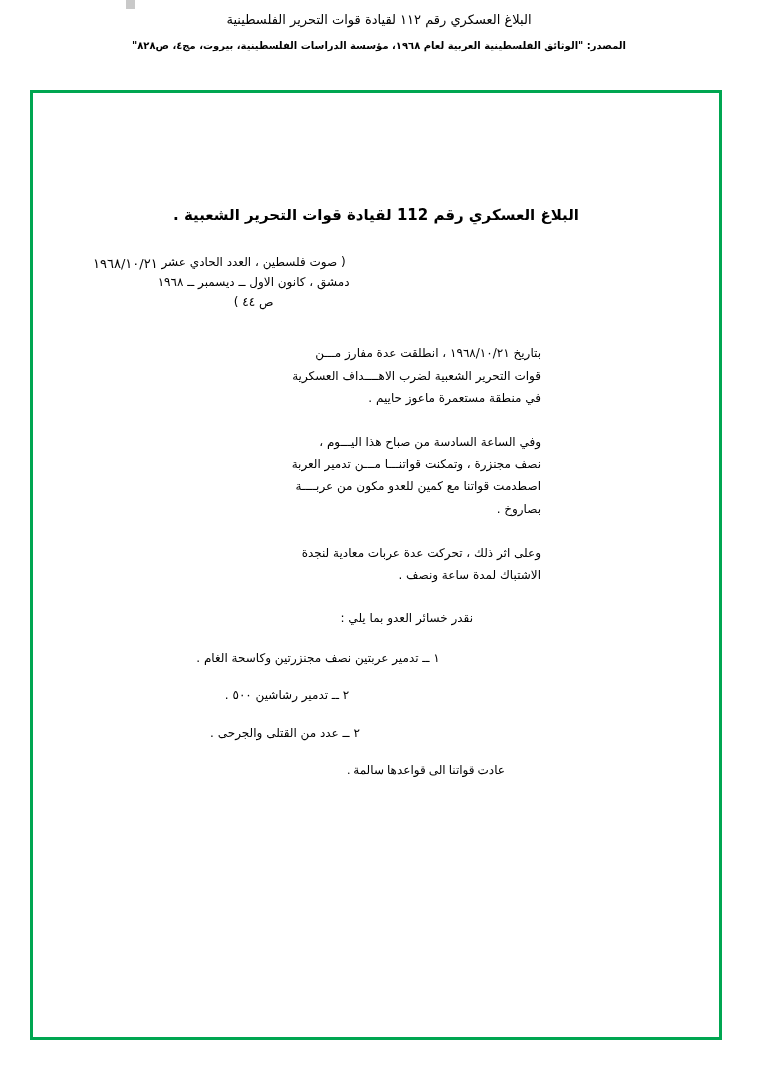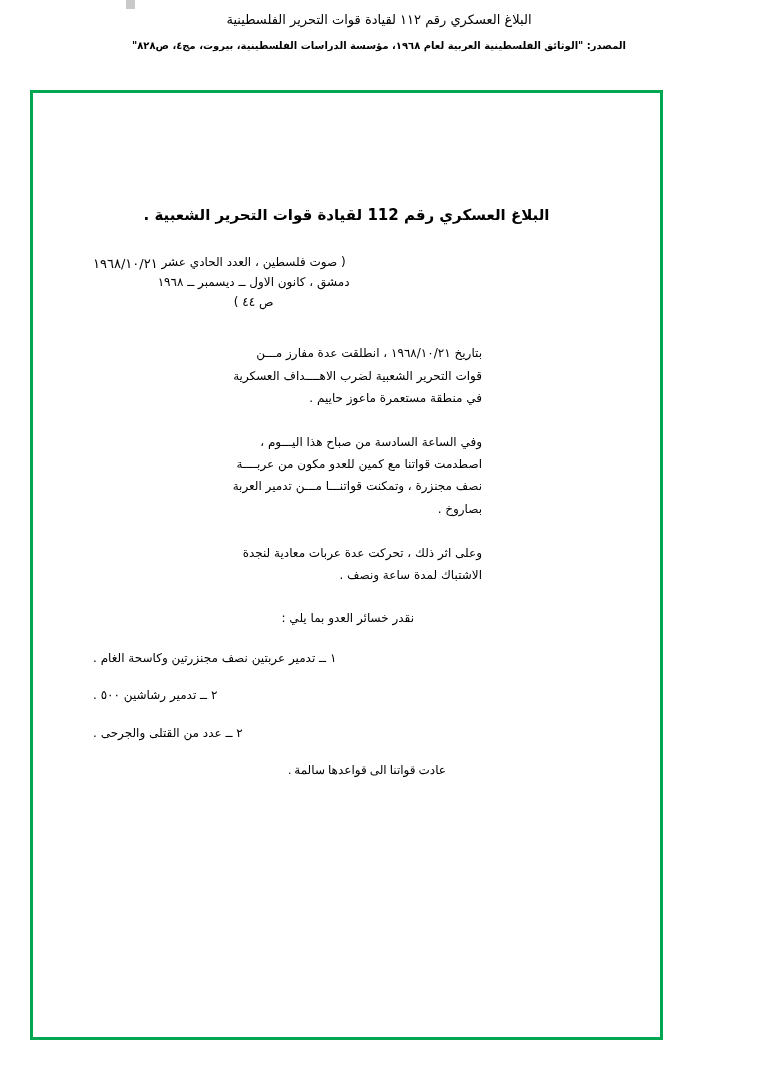--- a/index.html
+++ b/index.html
@@ -39,21 +39,21 @@
     font-weight: bold;
     margin-top: 8px;
     line-height: 1.5;
   }
 
   
   .frame {
     position: absolute;
     left: 30px;
     top: 90px;
-    width: 633px;
+    width: 692px;
     height: 950px;
     border: 3px solid #00a651;
     box-sizing: border-box;
     background: #ffffff;
   }
 
   .frame-inner {
     position: absolute;
     top: 110px;
     right: 60px;
@@ -106,21 +106,21 @@
     line-height: 1.8;
     margin: 0 0 18px 0;
     text-align: right;
     padding-right: 186px;
   }
 
   .loss-item {
     font-size: 12px;
     line-height: 1.8;
     margin: 8px 0 16px 0;
-    text-align: left;
+    text-align: center;
     white-space: nowrap;
   }
   .loss-1 { padding-right: 116px; }
   .loss-2 { padding-right: 178px; }
   .loss-3 { padding-right: 182px; }
 
   .closing {
     font-size: 12px;
     line-height: 1.8;
     margin: 0;
@@ -167,22 +167,22 @@
       </div>
 
       <div class="para">
         <div>بتاريخ ١٩٦٨/١٠/٢١ ، انطلقت عدة مفارز مـــن</div>
         <div>قوات التحرير الشعبية لضرب الاهــــداف العسكرية</div>
         <div>في منطقة مستعمرة ماعوز حاييم .</div>
       </div>
 
       <div class="para">
         <div>وفي الساعة السادسة من صباح هذا اليـــوم ،</div>
+        <div>نصف مجنزرة ، وتمكنت قواتنـــا مـــن تدمير العربة</div>
         <div>اصطدمت قواتنا مع كمين للعدو مكون من عربــــة</div>
-        <div>نصف مجنزرة ، وتمكنت قواتنـــا مـــن تدمير العربة</div>
         <div>بصاروخ .</div>
       </div>
 
       <div class="para">
         <div>وعلى اثر ذلك ، تحركت عدة عربات معادية لنجدة</div>
         <div>الاشتباك لمدة ساعة ونصف .</div>
       </div>
 
       <div class="losses-intro">نقدر خسائر العدو بما يلي :</div>
 

